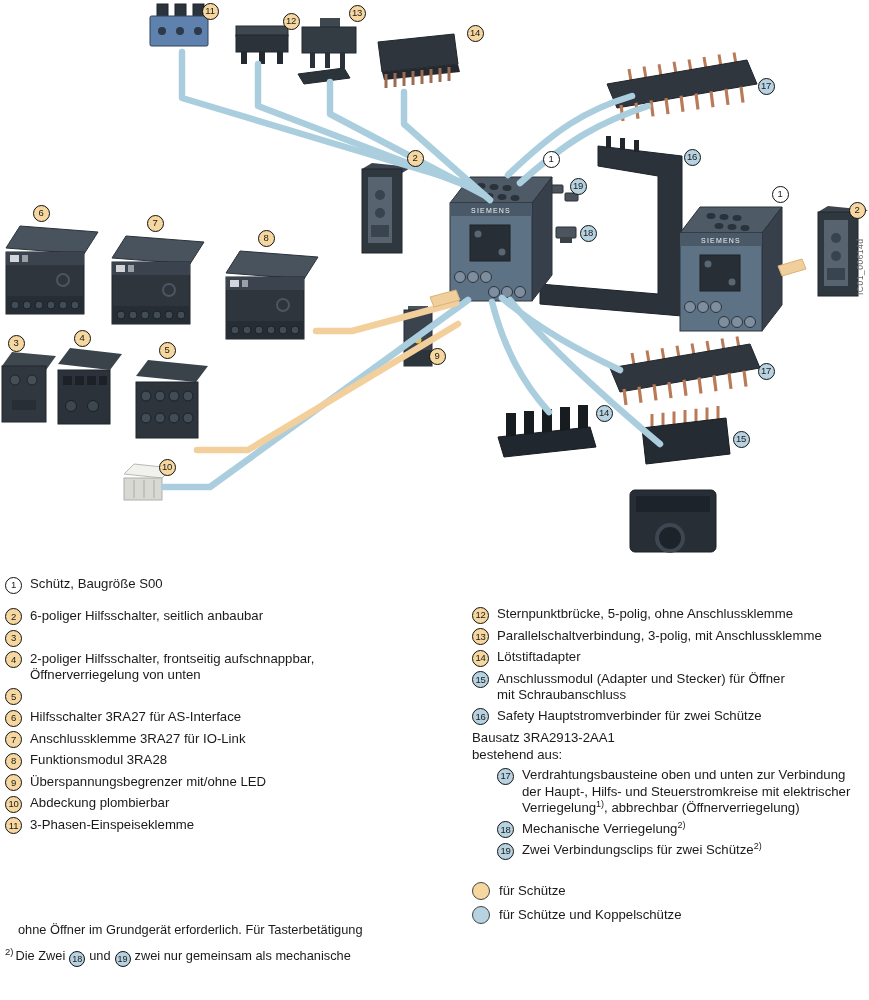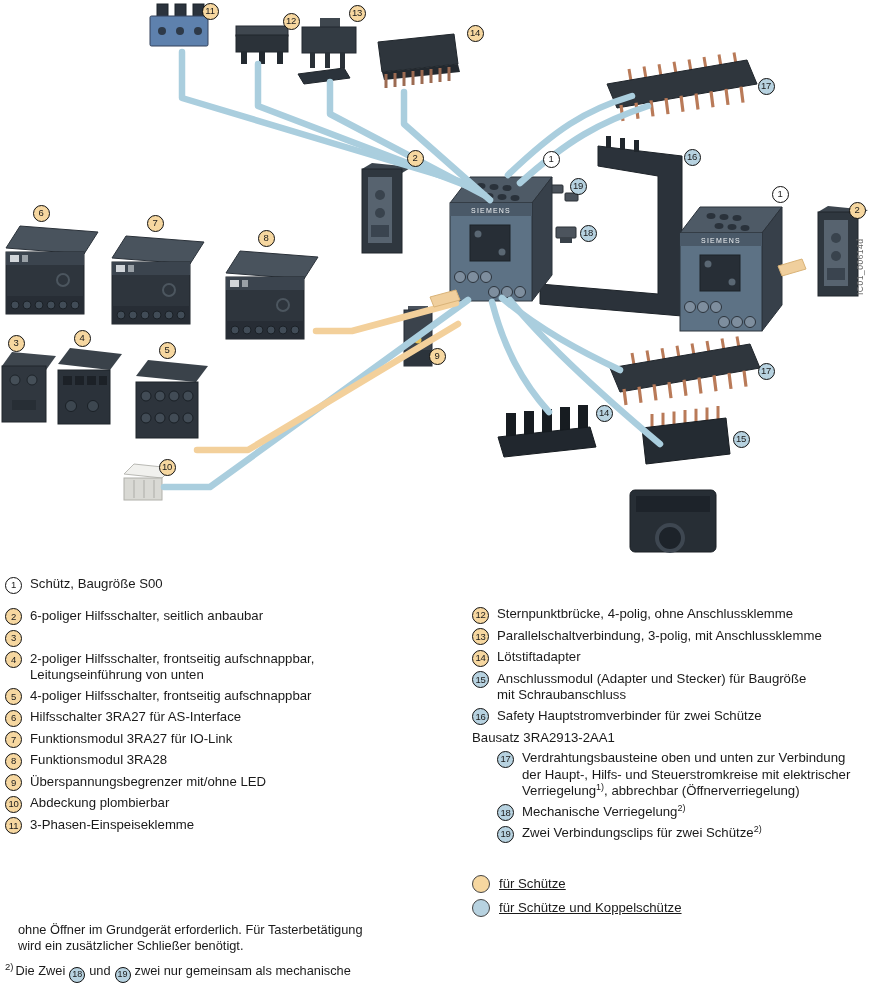--- a/index.html
+++ b/index.html
@@ -23,21 +23,21 @@
     flex:0 0 auto;width:15px;height:15px;border:1px solid #111;border-radius:50%;
     display:flex;align-items:center;justify-content:center;
     font-size:9.5px;line-height:1;letter-spacing:-0.3px;margin-top:0.5px;background:#fff;
   }
   .leg-item .txt div{white-space:nowrap;}
   #legend-left .leg-item:nth-child(1){margin-bottom:14px;}
   sup{font-size:9px;line-height:0;}
   .bausatz{font-size:13.2px;line-height:17px;}
   .bausatz-title div{white-space:nowrap;}
   .bausatz-items{margin-left:25px;margin-top:4px;}
-  #color-key{margin-top:32px;text-decoration:underline;}
+  #color-key{margin-top:22px;}
   .key-row{display:flex;gap:9px;align-items:center;margin-bottom:6px;font-size:13.2px;}
   .key-dot{flex:0 0 auto;width:16px;height:16px;border:1px solid #444;border-radius:50%;}
   #footnotes{position:absolute;left:5px;top:922px;width:430px;font-size:12.8px;line-height:15.5px;}
   .fn{margin-bottom:6px;padding-left:13px;}
   .fn div{white-space:nowrap;}
   .fn .marker{display:inline-block;margin-left:-13px;font-size:9.5px;vertical-align:super;padding-right:2px;}
   .inline-num{
     display:inline-flex;width:14px;height:14px;border:1px solid #111;border-radius:50%;
     align-items:center;justify-content:center;font-size:9px;line-height:1;
     vertical-align:-2px;margin:0 4px;background:#fff;
@@ -286,39 +286,36 @@
         <div>6-poliger Hilfsschalter, seitlich anbaubar</div>
       </span>
     </div>
     <div class="leg-item">
       <span class="num" style="background: rgb(246, 215, 160);">3</span>
     </div>
     <div class="leg-item">
       <span class="num" style="background: rgb(246, 215, 160);">4</span>
       <span class="txt">
         <div>2-poliger Hilfsschalter, frontseitig aufschnappbar,</div>
-        <div>Leitungseinführung von unten</div>
+        <div>Öffnerverriegelung von unten</div>
       </span>
     </div>
     <div class="leg-item">
       <span class="num" style="background: rgb(246, 215, 160);">5</span>
-      <span class="txt">
-        <div>4-poliger Hilfsschalter, frontseitig aufschnappbar</div>
-      </span>
     </div>
     <div class="leg-item">
       <span class="num" style="background: rgb(246, 215, 160);">6</span>
       <span class="txt">
         <div>Hilfsschalter 3RA27 für AS-Interface</div>
       </span>
     </div>
     <div class="leg-item">
       <span class="num" style="background: rgb(246, 215, 160);">7</span>
       <span class="txt">
-        <div>Funktionsmodul 3RA27 für IO-Link</div>
+        <div>Anschlussklemme 3RA27 für IO-Link</div>
       </span>
     </div>
     <div class="leg-item">
       <span class="num" style="background: rgb(246, 215, 160);">8</span>
       <span class="txt">
         <div>Funktionsmodul 3RA28</div>
       </span>
     </div>
     <div class="leg-item">
       <span class="num" style="background: rgb(246, 215, 160);">9</span>
@@ -338,52 +335,53 @@
         <div>3-Phasen-Einspeiseklemme</div>
       </span>
     </div>
   </div>
 
 <div id="legend-right" class="leg-col">
   <div id="legend-right-items">
       <div class="leg-item">
         <span class="num" style="background: rgb(246, 215, 160);">12</span>
         <span class="txt">
-          <div>Sternpunktbrücke, 4-polig, ohne Anschlussklemme</div>
+          <div>Sternpunktbrücke, 5-polig, ohne Anschlussklemme</div>
         </span>
       </div>
       <div class="leg-item">
         <span class="num" style="background: rgb(246, 215, 160);">13</span>
         <span class="txt">
           <div>Parallelschaltverbindung, 3-polig, mit Anschlussklemme</div>
         </span>
       </div>
       <div class="leg-item">
         <span class="num" style="background: rgb(246, 215, 160);">14</span>
         <span class="txt">
           <div>Lötstiftadapter</div>
         </span>
       </div>
       <div class="leg-item">
         <span class="num" style="background: rgb(183, 210, 224);">15</span>
         <span class="txt">
-          <div>Anschlussmodul (Adapter und Stecker) für Baugröße</div>
+          <div>Anschlussmodul (Adapter und Stecker) für Öffner</div>
           <div>mit Schraubanschluss</div>
         </span>
       </div>
       <div class="leg-item">
         <span class="num" style="background: rgb(183, 210, 224);">16</span>
         <span class="txt">
           <div>Safety Hauptstromverbinder für zwei Schütze</div>
         </span>
       </div>
     </div>
   <div class="bausatz">
     <div class="bausatz-title">
       <div>Bausatz 3RA2913-2AA1</div>
+      <div>bestehend aus:</div>
     </div>
     <div id="bausatz-items" class="bausatz-items">
         <div class="leg-item">
           <span class="num" style="background: rgb(183, 210, 224);">17</span>
           <span class="txt">
             <div>Verdrahtungsbausteine oben und unten zur Verbindung</div>
             <div>der Haupt-, Hilfs- und Steuerstromkreise mit elektrischer</div>
             <div>Verriegelung<sup>1)</sup>, abbrechbar (Öffnerverriegelung)</div>
           </span>
         </div>
@@ -409,21 +407,20 @@
       <div class="key-row">
         <span class="key-dot" style="background: rgb(183, 210, 224);"></span>
         <span>für Schütze und Koppelschütze</span>
       </div>
     </div>
 </div>
 
 <div id="footnotes">
   <div class="fn">
     <div>ohne Öffner im Grundgerät erforderlich. Für Tasterbetätigung</div>
-    <div>wird ein zusätzlicher Schließer benötigt.</div>
   </div>
   <div class="fn">
     <div>
       <span class="marker">2)</span><span>Die Zwei</span><span id="fn2-n18" class="inline-num" style="background: rgb(183, 210, 224);">18</span><span>und</span><span id="fn2-n19" class="inline-num" style="background: rgb(183, 210, 224);">19</span><span>zwei nur gemeinsam als mechanische</span>
     </div>
 
   </div>
 </div>
 
 </body></html>

